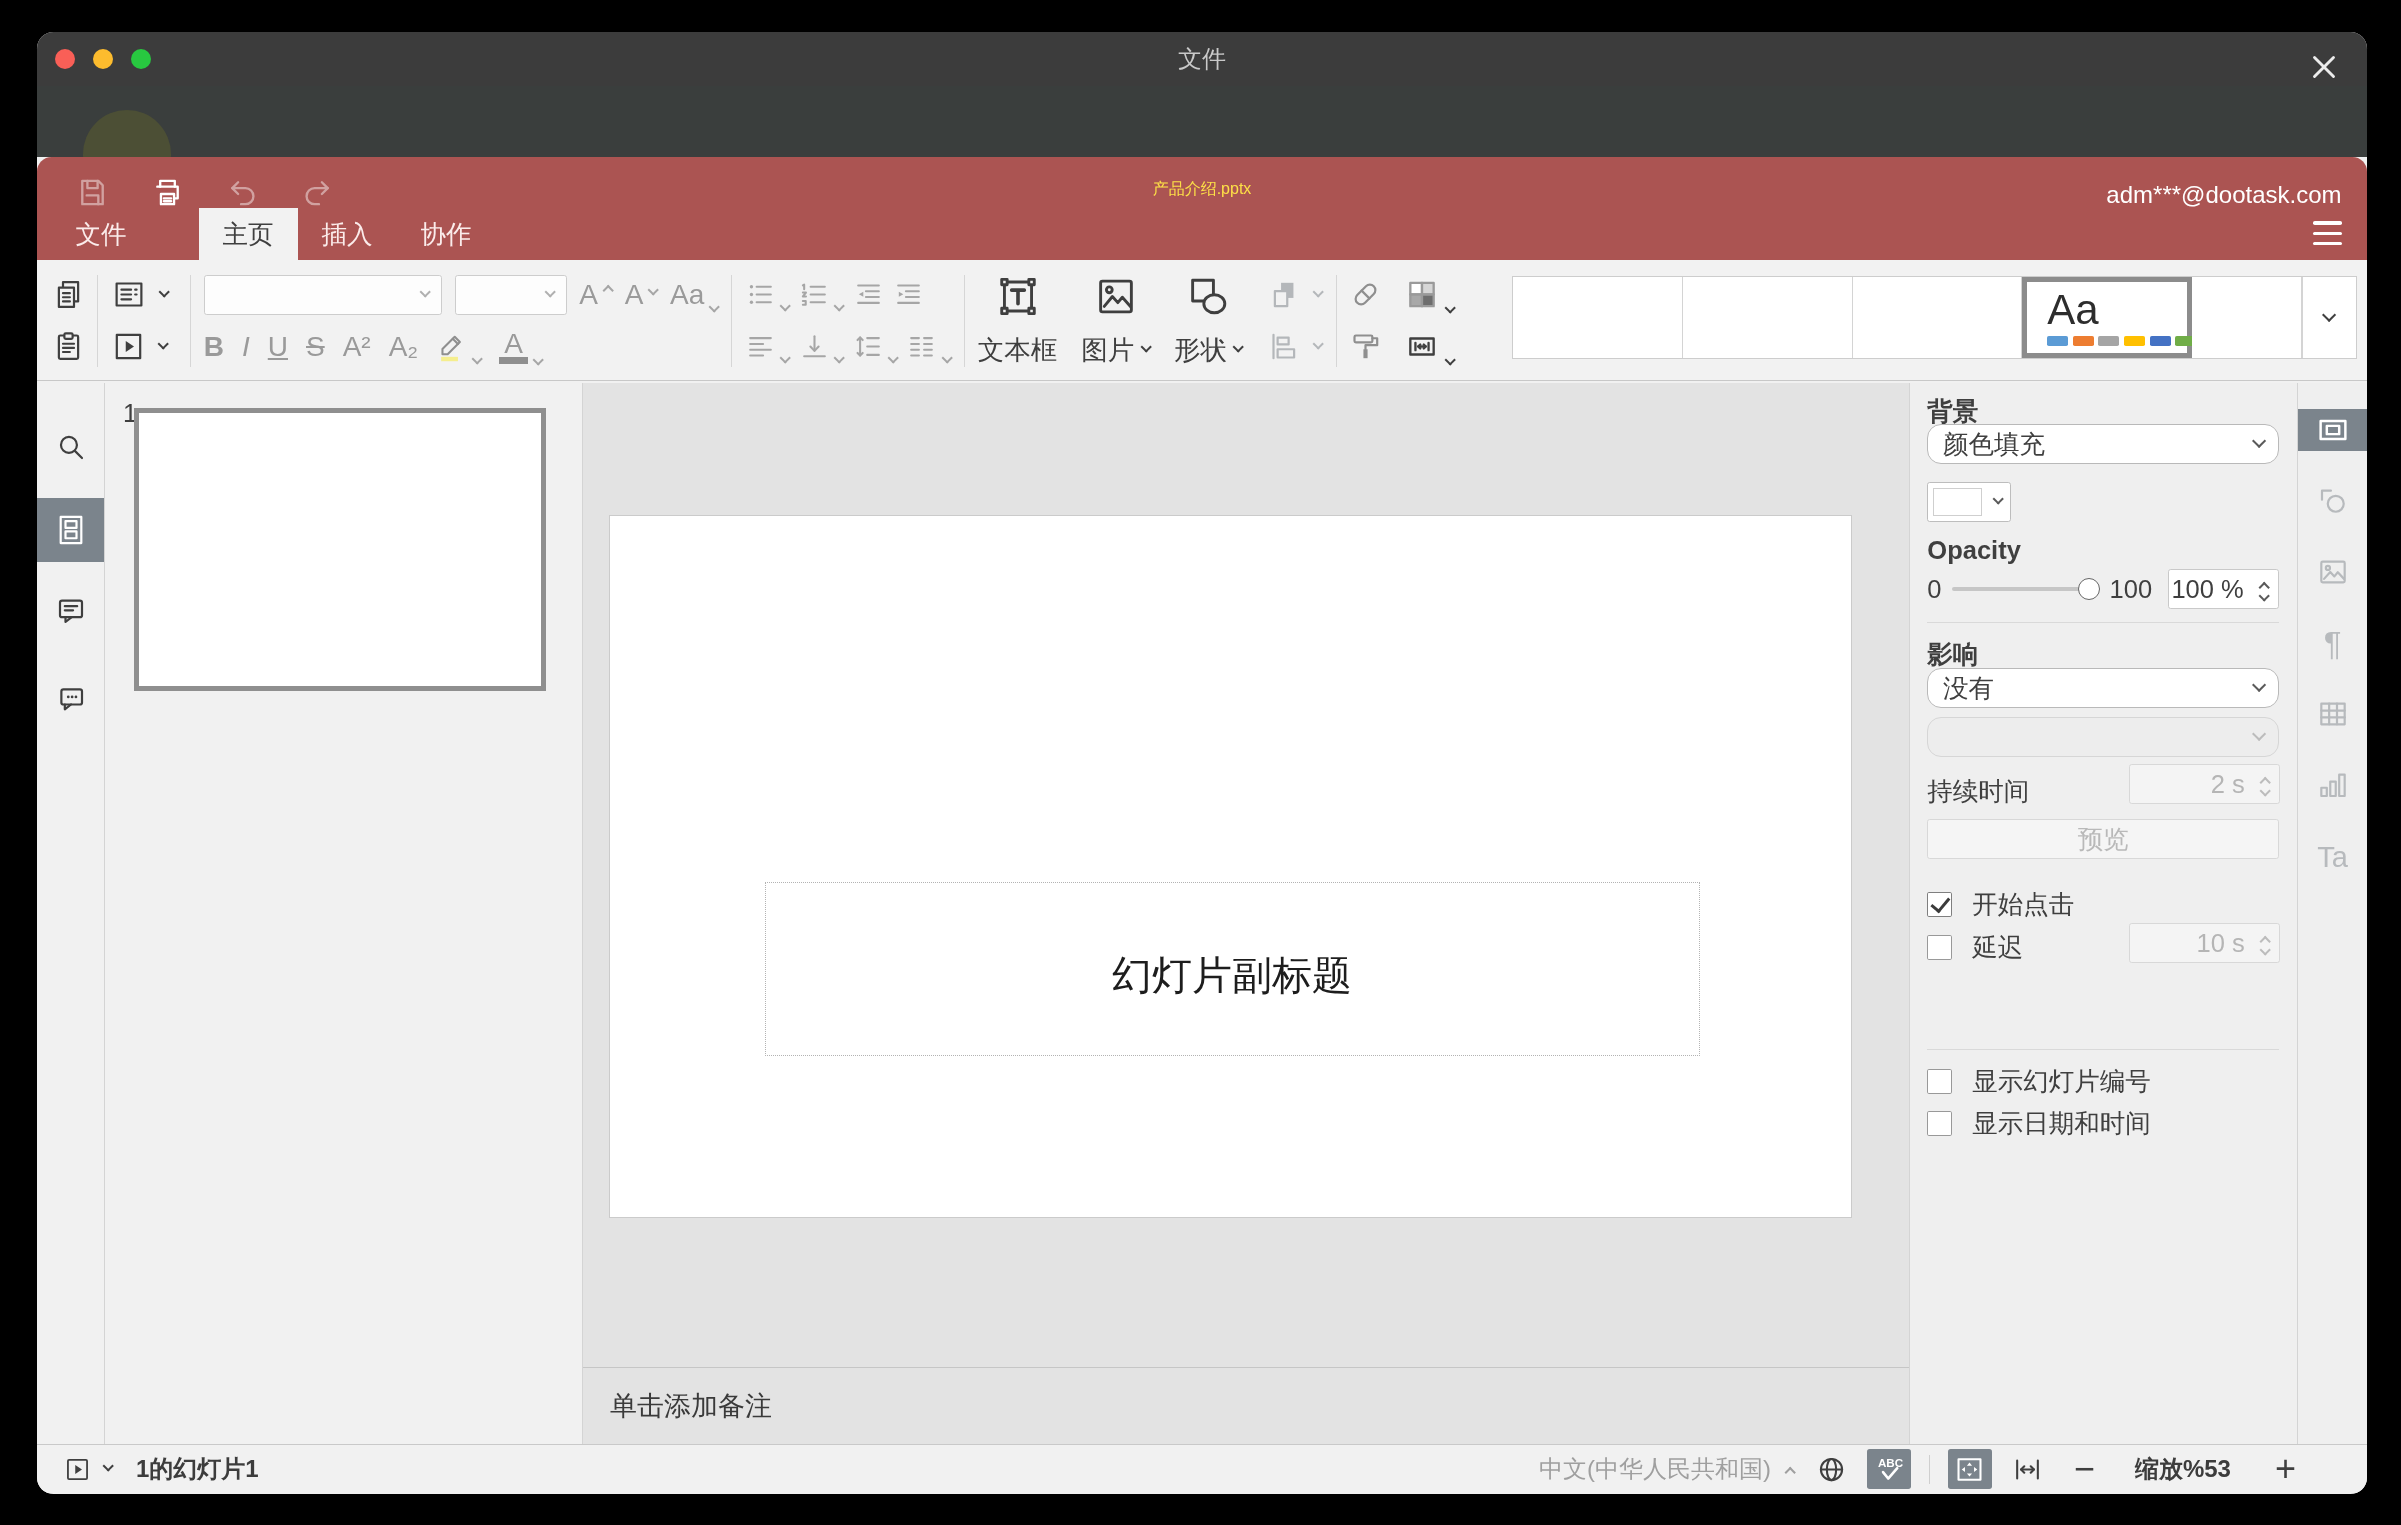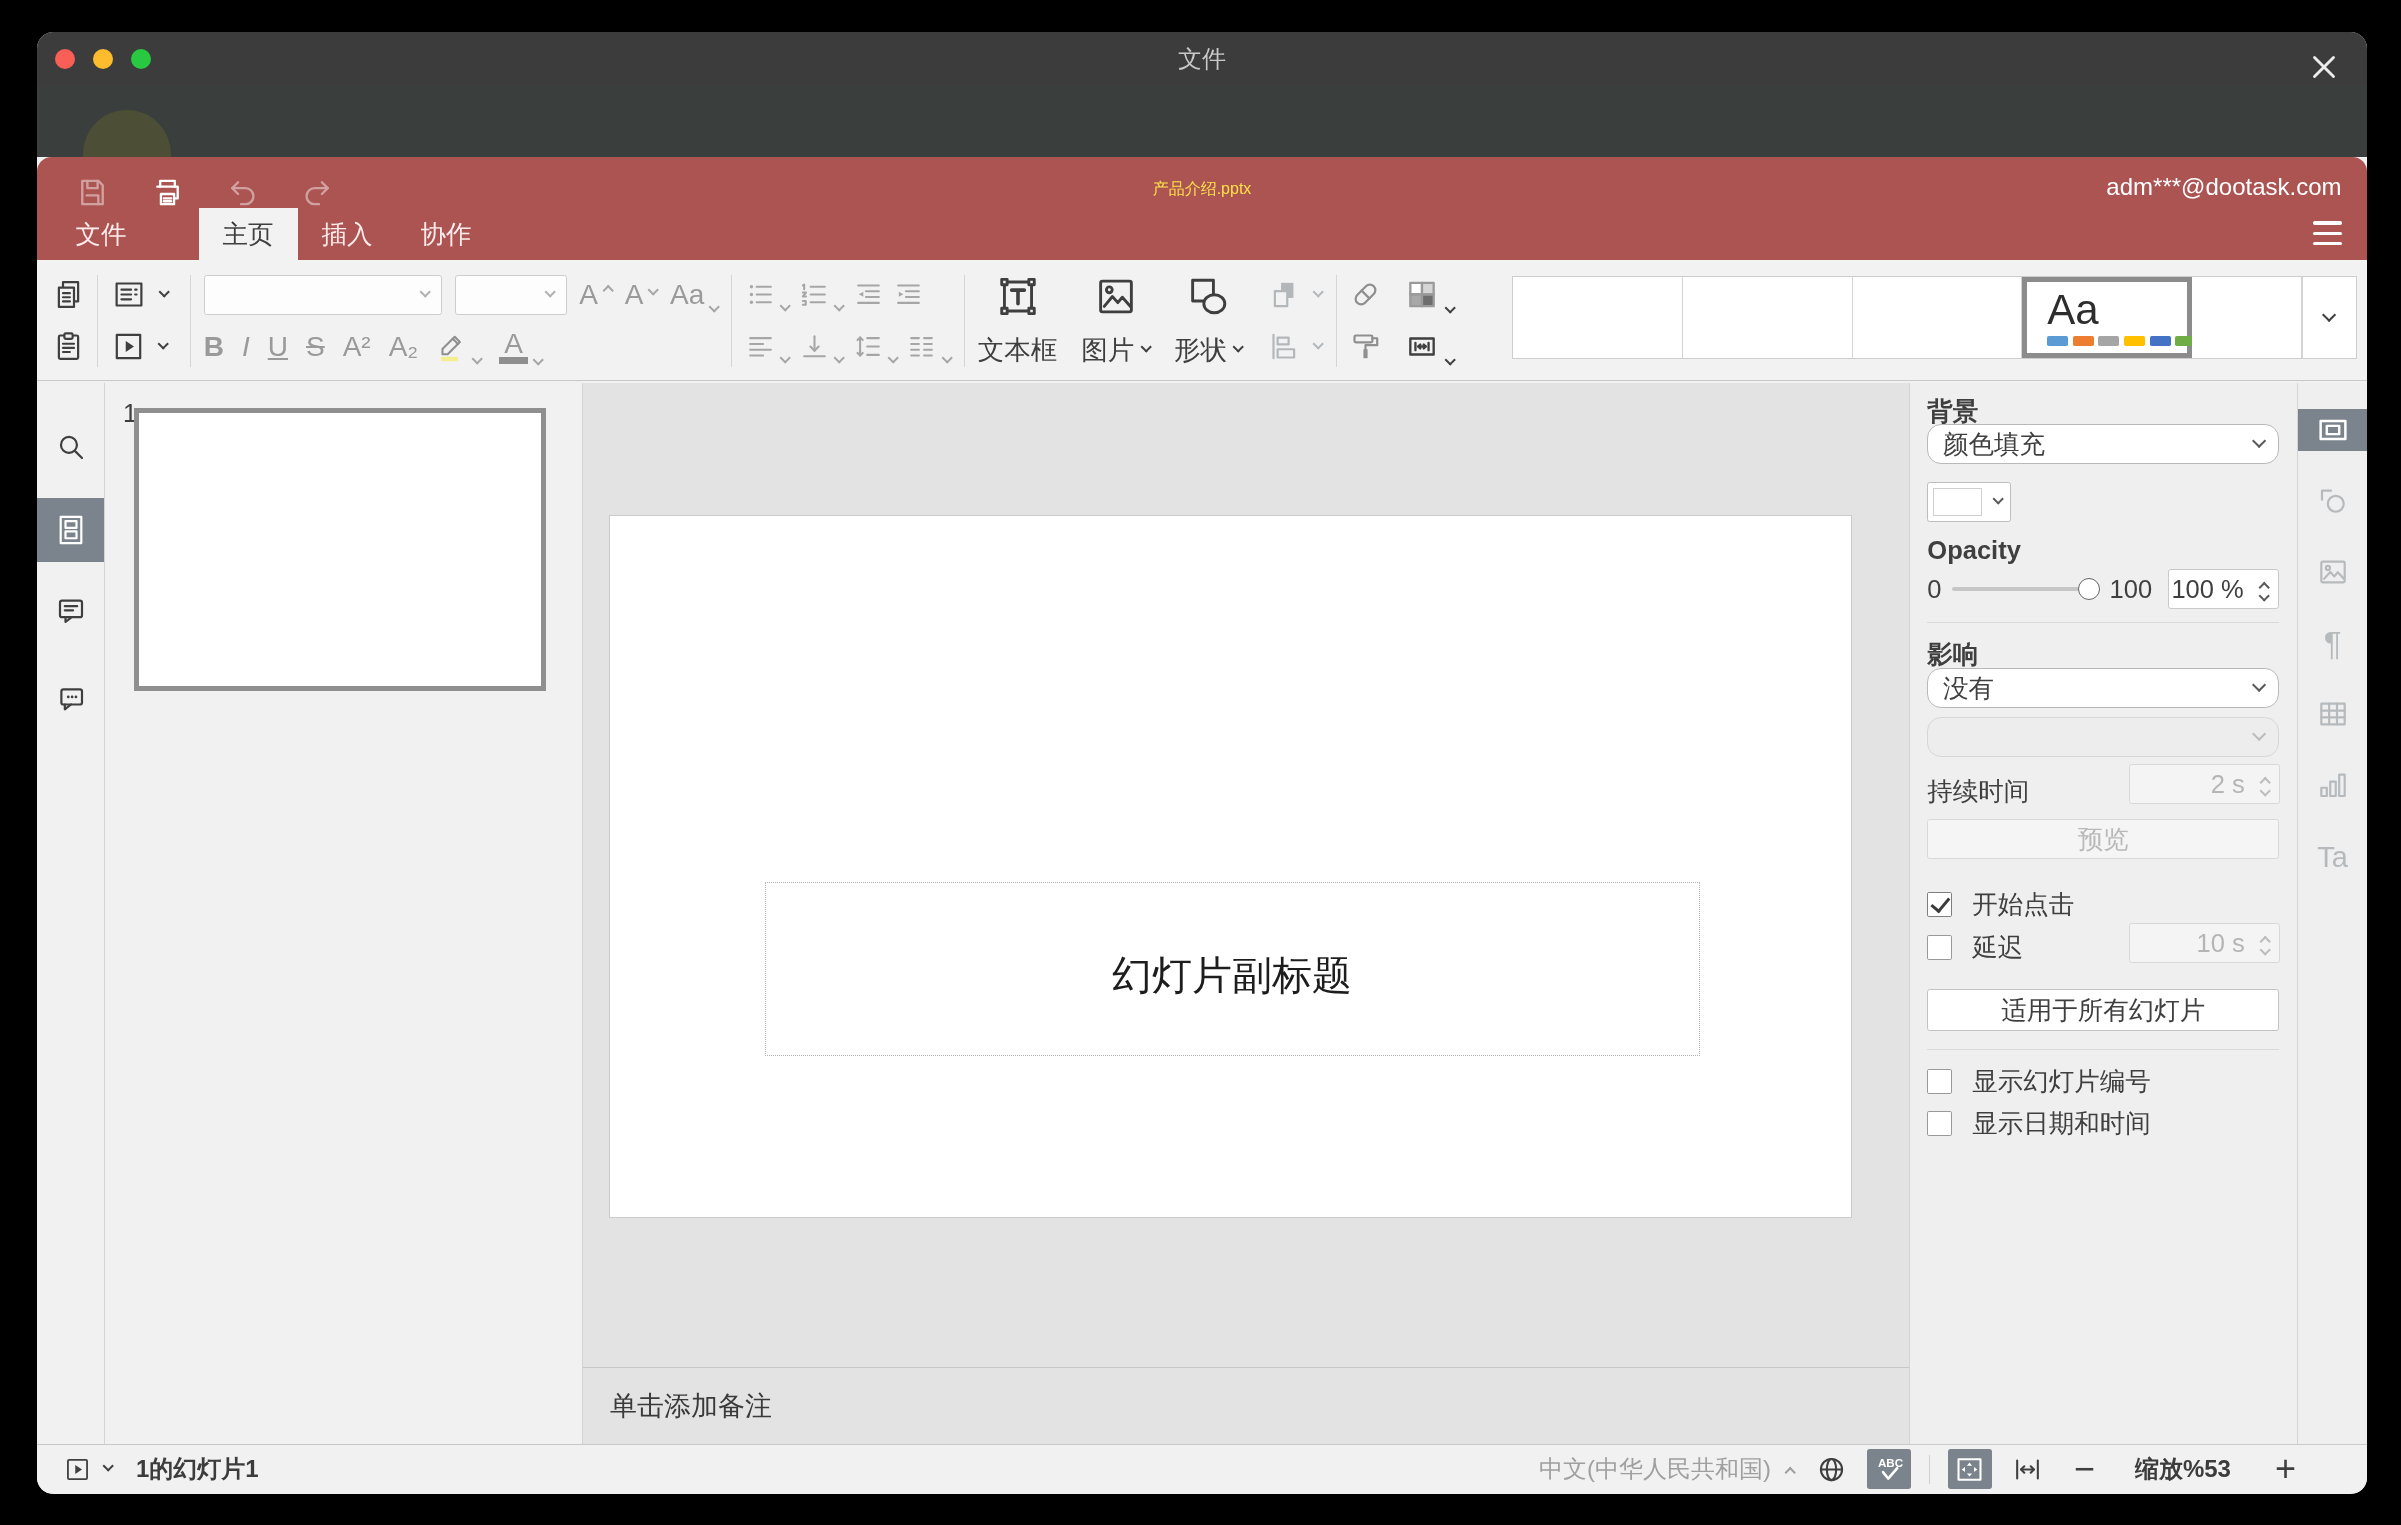--- a/index.html
+++ b/index.html
@@ -18,21 +18,21 @@
   .subheader{position:absolute;left:0;top:54px;width:100%;height:71px;background:#3a3e3d;overflow:hidden;}
   .avatar-peek{position:absolute;left:46px;top:24px;width:88px;height:88px;border-radius:50%;background:#4c4f35;}
   .close-btn{position:absolute;right:24px;top:16.4px;width:38px;height:38px;color:#ececec;cursor:pointer;}
   
   .redbar{position:absolute;left:0;top:125px;width:100%;height:103px;background:#ab5452;
           border-radius:14.6px 14.6px 0 0;}
   .qat{position:absolute;left:38px;top:18px;display:flex;gap:40px;align-items:center;color:#fff;}
   .qat .ic{width:35px;height:35px;}
   .faded{opacity:.45;}
   .doc-title{position:absolute;left:0;right:0;top:22px;text-align:center;color:#fde047;font-size:16px;}
-  .account{position:absolute;right:25.5px;top:16px;color:#fff;font-size:24px;}
+  .account{position:absolute;right:25.5px;top:24px;color:#fff;font-size:24px;}
   .tabs{position:absolute;left:14.6px;bottom:0;display:flex;}
   .tab{height:52px;line-height:52px;padding:0 24px;font-size:25.5px;color:#fbeceb;cursor:pointer;}
   .tab.active{background:#f2f2f2;color:#3f3f3f;margin-left:48px;}
   .hamburger{position:absolute;right:25.5px;bottom:14.6px;width:29px;height:24px;display:flex;
              flex-direction:column;justify-content:space-between;cursor:pointer;}
   .hamburger span{display:block;height:3.6px;background:#fff;border-radius:1.8px;}
   
   .toolbar{position:absolute;left:0;top:228px;width:100%;height:121px;background:#f2f2f2;
            border-bottom:1.8px solid #c8c8c8;display:flex;align-items:stretch;padding:9px 0 7.3px 14.6px;
            box-sizing:border-box;}
@@ -630,21 +630,20 @@
         <span class="checkbox"></span>
         <span class="cbl">延迟</span>
       </div>
       <div class="spin disabled" style="left:219px;top:540px;width:151px">
         <span class="val">10 s</span>
         <span class="arrows">
             <span class="chev small up"></span>
             <span class="chev small"></span>
           </span>
       </div>
-      <div class="btn normal" style="left:17.3px;top:606px;width:352px;height:42px">适用于所有幻灯片</div>
       <div class="rp-divider" style="top:666px"></div>
       <div class="cbrow" style="left:17.3px;top:681px">
         <span class="checkbox"></span>
         <span class="cbl">显示幻灯片编号</span>
       </div>
       <div class="cbrow" style="left:17.3px;top:723px">
         <span class="checkbox"></span>
         <span class="cbl">显示日期和时间</span>
       </div>
     </div>

